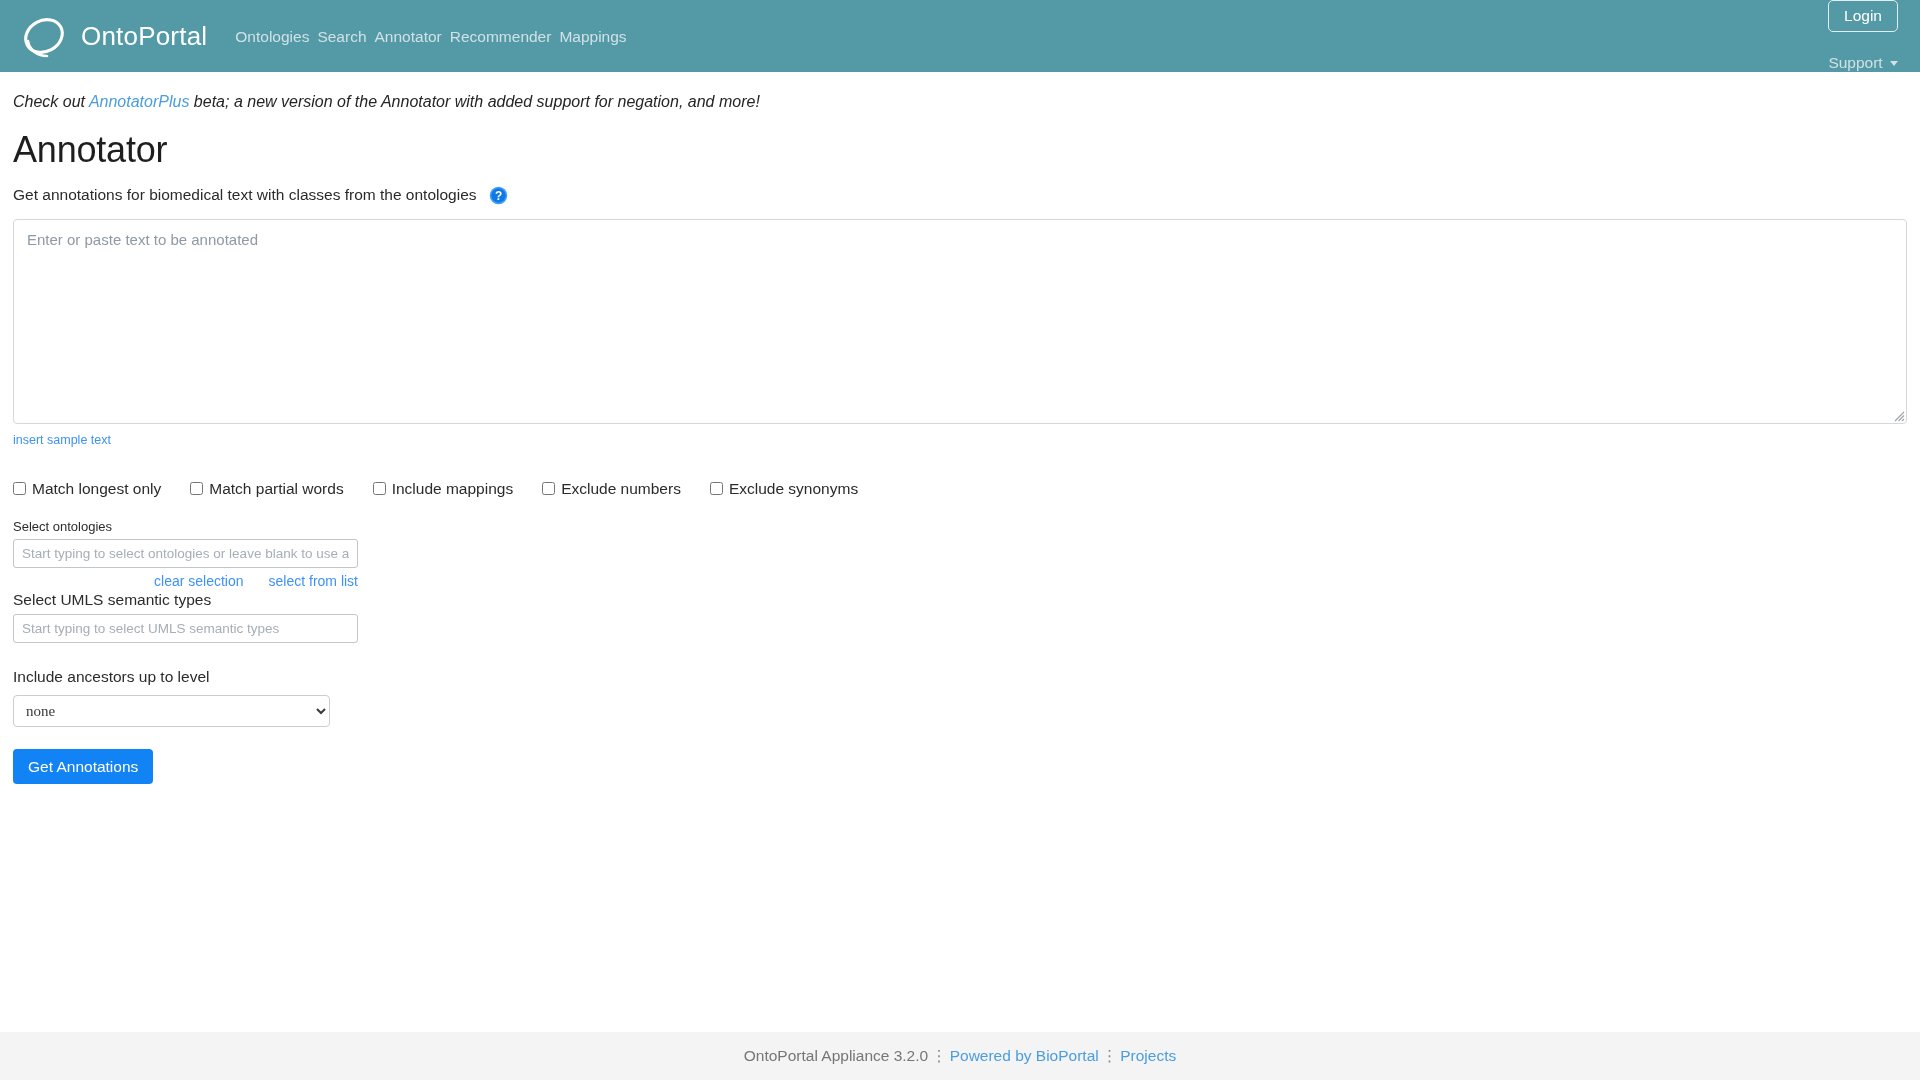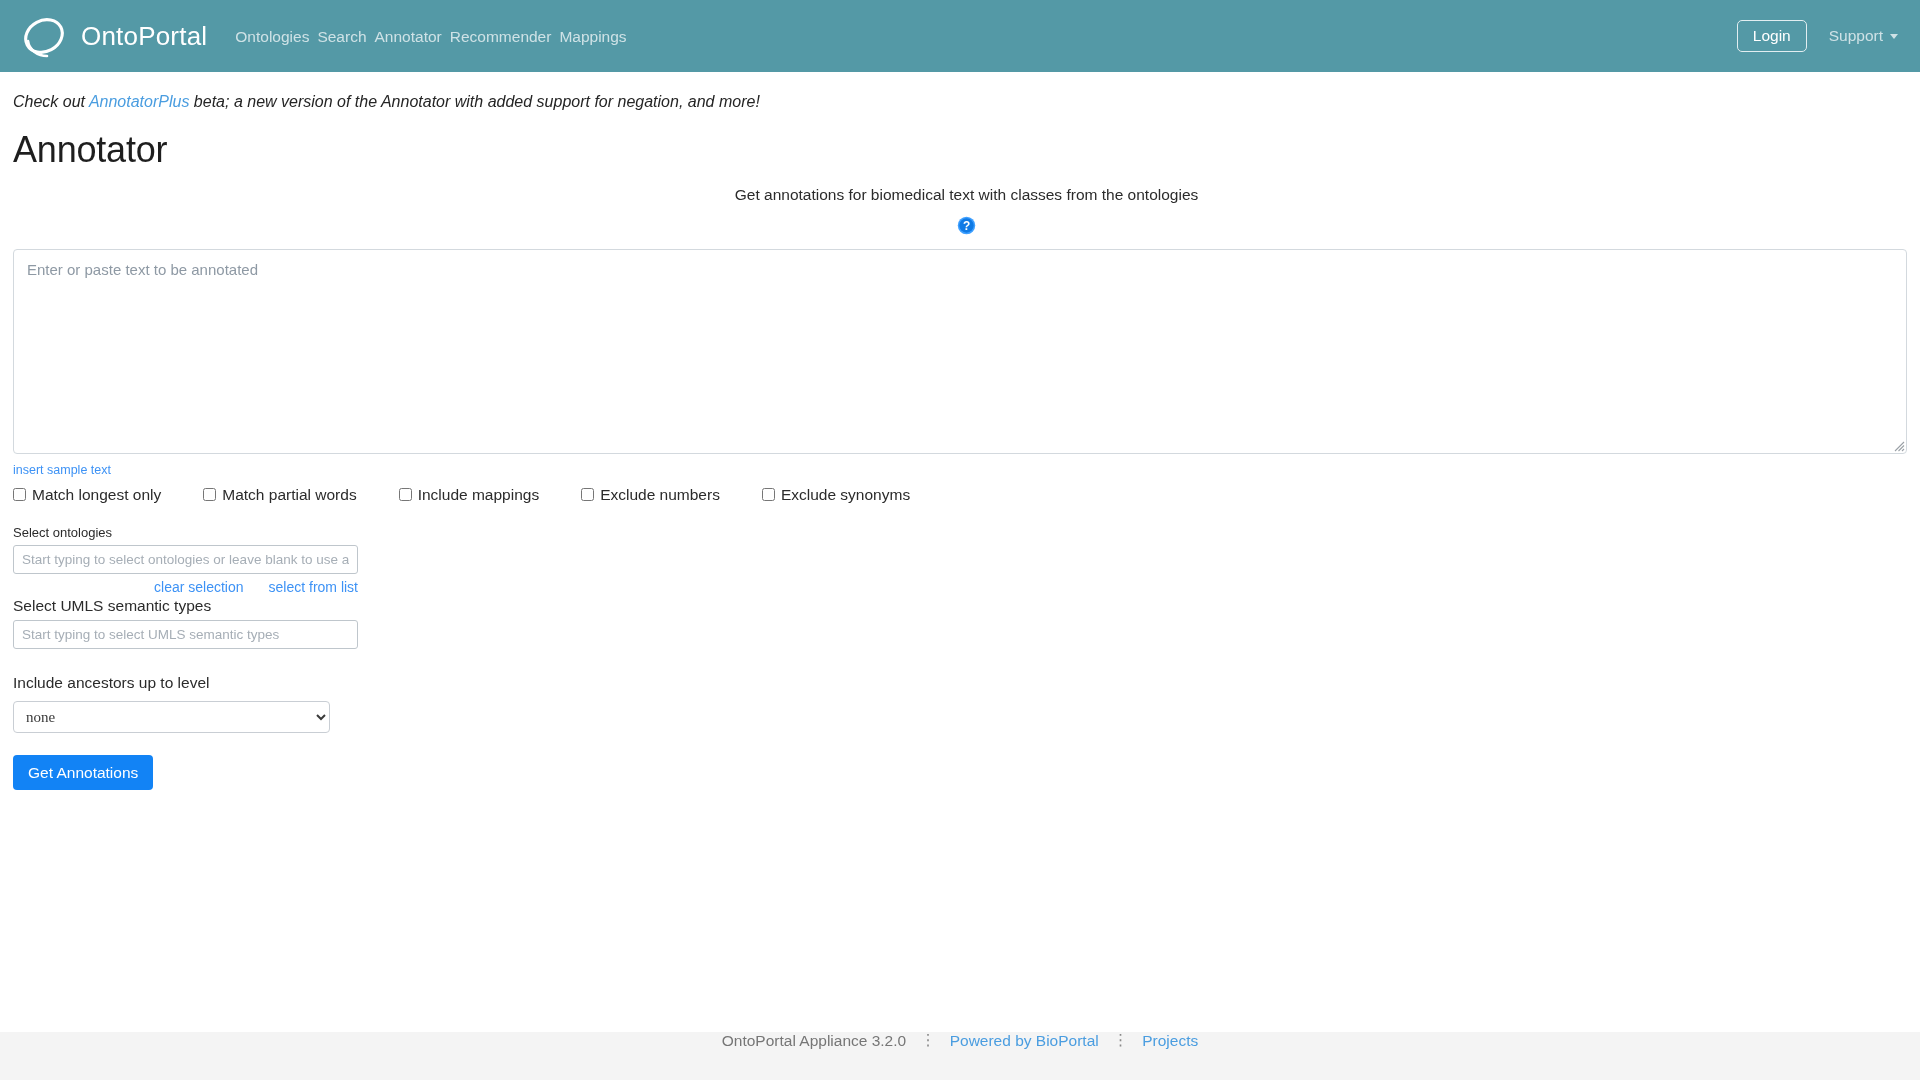--- a/index.html
+++ b/index.html
@@ -50,20 +50,21 @@
     color: #cfe2e6;
     font-size: 15.5px;
     text-decoration: none;
     white-space: nowrap;
   }
   .nav-right {
     margin-left: auto;
     display: flex;
     align-items: center;
     gap: 22px;
+    flex-direction: column;
   }
   .login-btn {
     border: 1px solid #e2eef1;
     border-radius: 5px;
     color: #ffffff;
     background: transparent;
     font-size: 15.5px;
     padding: 7px 15px 8px;
     line-height: 1;
     cursor: pointer;
@@ -109,21 +110,20 @@
     color: #1e1e1e;
     margin: 19px 0 0 0;
     letter-spacing: -.2px;
     line-height: 1.1;
   }
   .subtitle-row {
     display: flex;
     align-items: center;
     gap: 12px;
     margin-top: 16px;
-    flex-direction: column;
   }
   .subtitle {
     font-size: 15.5px;
     color: #2b2b2b;
   }
   .help-icon {
     width: 19px; height: 19px;
     display: inline-block;
     flex: 0 0 auto;
   }
@@ -157,22 +157,22 @@
     display: inline-block;
     color: #3d92f5;
     font-size: 12.5px;
     text-decoration: none;
     margin-top: 9px;
   }
 
   .checkbox-row {
     display: flex;
     align-items: center;
-    gap: 17px;
-    margin-top: 8px;
+    gap: 4px;
+    margin-top: 32px;
   }
   .cb-item {
     display: flex;
     align-items: center;
     gap: 6px;
     margin-right: 25px;
     font-size: 15.5px;
     color: #2b2b2b;
     cursor: pointer;
   }
@@ -255,23 +255,23 @@
     line-height: 1;
   }
 
   
   .footer {
     position: absolute;
     left: 0; right: 0; bottom: 0;
     height: 48px;
     background: #f4f4f4;
     display: flex;
-    align-items: flex-start;
+    align-items: center;
     justify-content: center;
-    gap: 14px;
+    gap: 3px;
   }
   .footer-text {
     font-size: 15.5px;
     color: #767676;
   }
   .footer-link {
     font-size: 15.5px;
     color: #4a9de0;
     text-decoration: none;
   }

